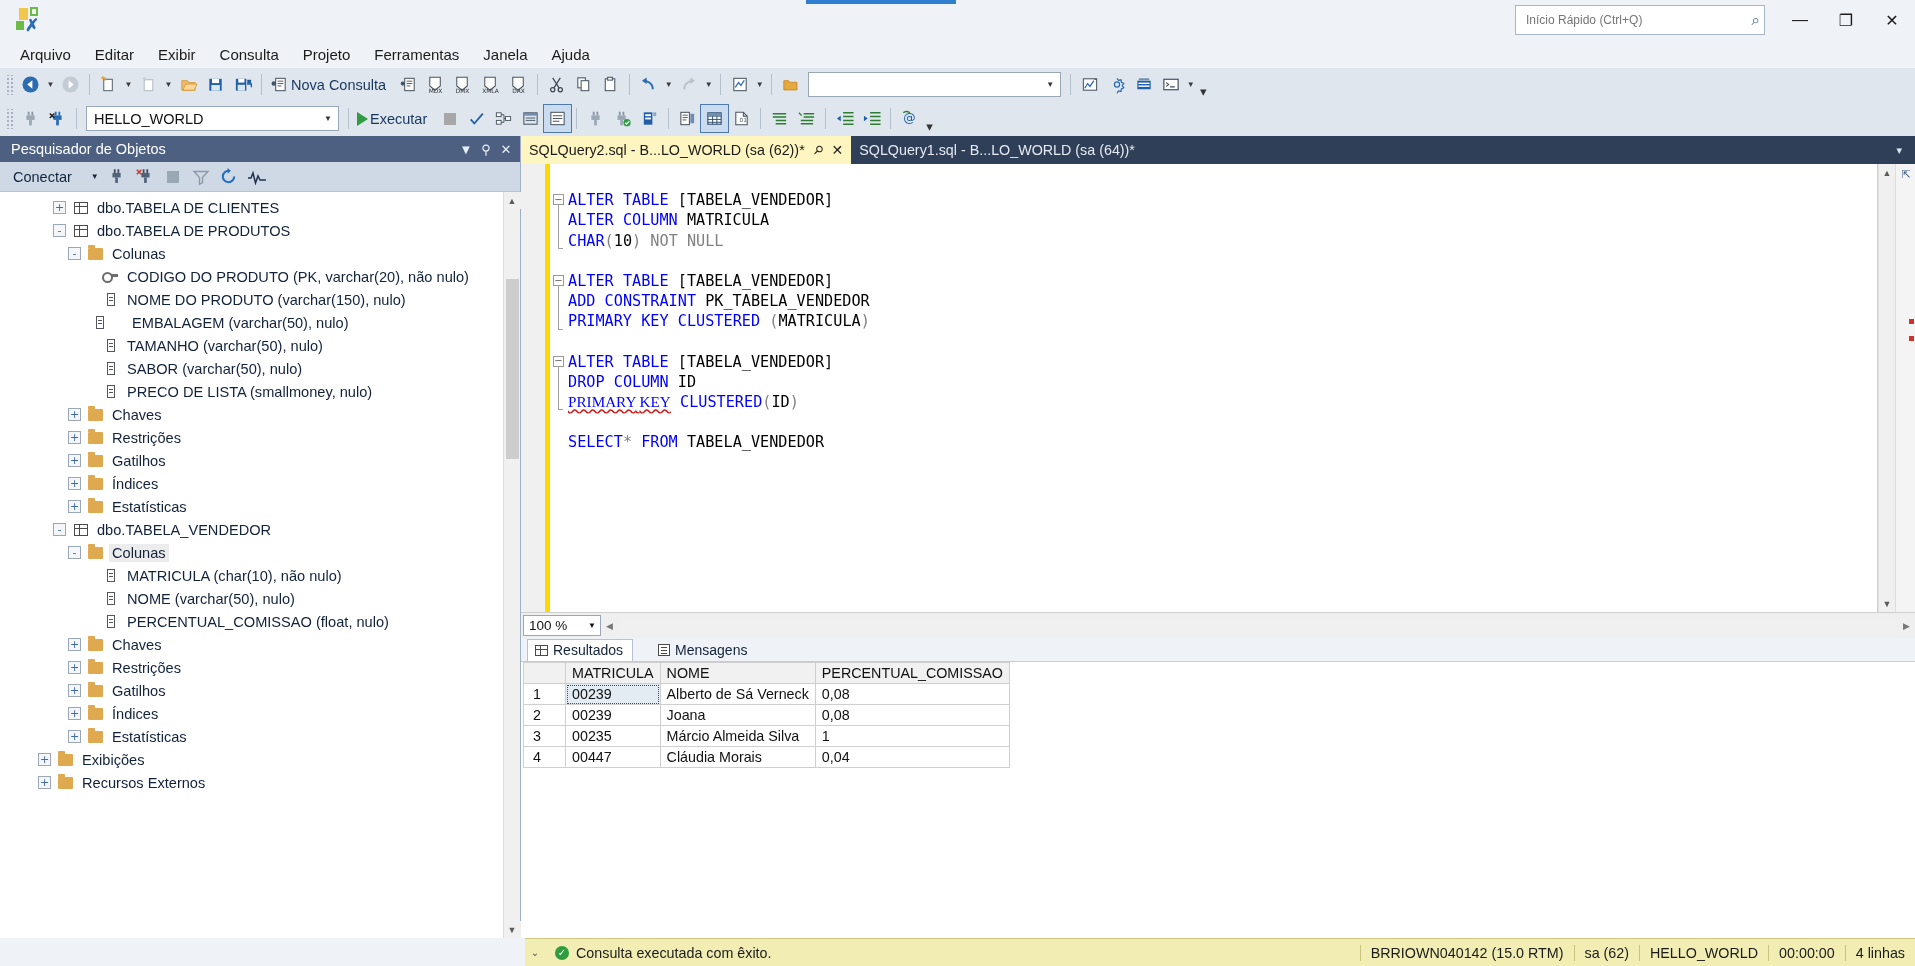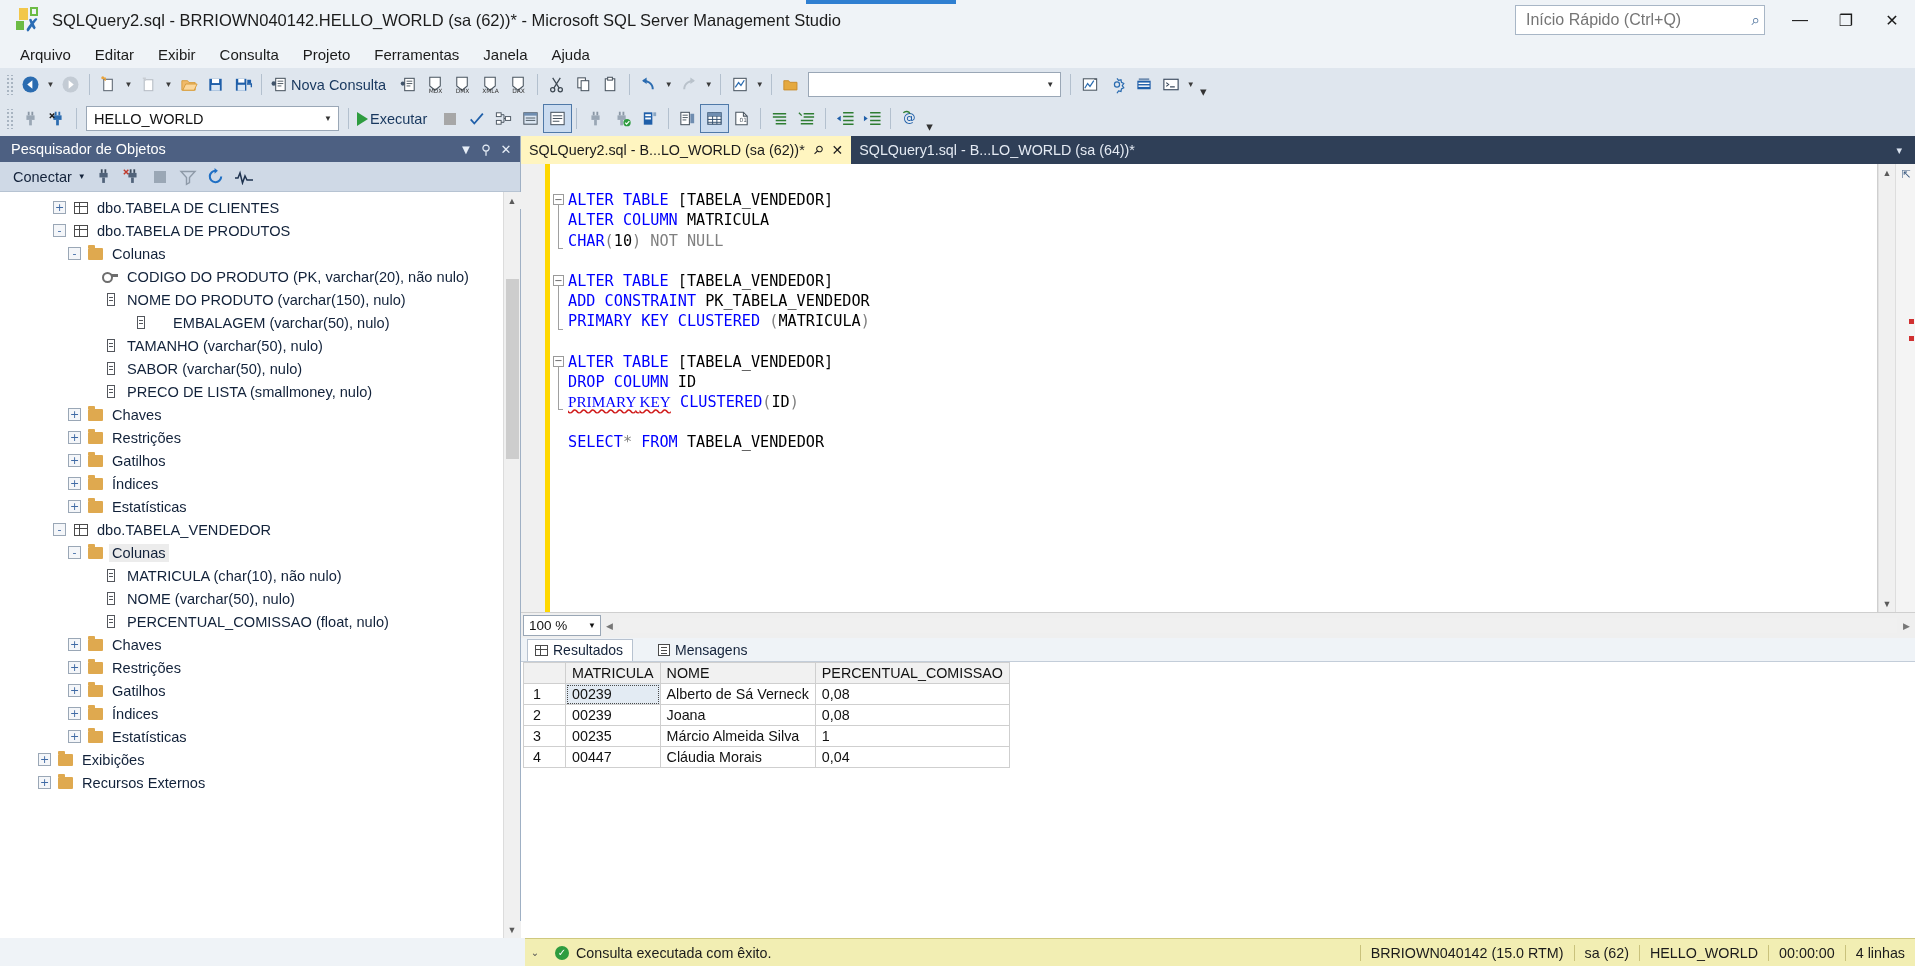--- a/index.html
+++ b/index.html
@@ -40,21 +40,21 @@
   }
   .title-right {
     margin-left: auto; display: flex; align-items: center; height: 100%;
   }
   .quick-launch {
     width: 250px; height: 30px; background: #ffffff;
     border: 1px solid #a8b6c6; display: flex; align-items: center;
     padding: 0 4px 0 8px; margin-right: 12px;
   }
   .quick-launch input {
-    border: none; outline: none; width: 100%; font-size: 16px;
+    border: none; outline: none; width: 100%; font-size: 12px;
     color: #6a6a6a; font-family: "Liberation Sans", sans-serif; background: transparent;
   }
   .ql-icon { color:#4a6f9a; font-size:15px; margin-left:4px; }
   .win-btn {
     width: 46px; height: 40px; display: flex; align-items: center; justify-content: center;
     font-size: 16px; color: #1b1b1b;
   }
   .accent-strip {
     position: absolute; top: 0; left: 806px; width: 150px; height: 4px; background: #2f7fd1;
   }
@@ -114,21 +114,21 @@
   .oe-header {
     height: 26px; background: #4d6082; display: flex; align-items: center;
     padding: 0 4px 0 11px; color: #fff;
   }
   .oe-title { font-size: 14.5px; flex: 1; white-space: nowrap; }
   .oe-hbtn { width: 20px; text-align:center; font-size: 13px; color:#e7eef7; }
   .oe-toolbar {
     height: 30px; background: #cfd9e6; display: flex; align-items: center; padding-left: 9px;
     border-bottom: 1px solid #b6c3d2;
   }
-  .oe-connect { font-size: 14.5px; color: #13223a; display:flex; align-items:center; gap:6px; padding: 2px 4px;}
+  .oe-connect { font-size: 14.5px; color: #13223a; display:flex; align-items:center; gap:19px; padding: 2px 4px;}
   .oe-tbtn { width: 28px; height: 24px; display:flex; align-items:center; justify-content:center; }
   .oe-tree-wrap { flex: 1; position: relative; display:flex; min-height:0; }
   .oe-tree {
     flex: 1; overflow: hidden; padding-top: 4px; background: #fff;
     font-size: 14.6px; color: #12223a;
   }
   .tn { height: 23px; display: flex; align-items: center; white-space: nowrap; }
   .tn-exp {
     width: 13px; height: 13px; border: 1px solid #9aa7b6; background:#f4f6f9;
     display:flex; align-items:center; justify-content:center;
@@ -299,21 +299,20 @@
 <div id="app">
 
   <div class="titlebar">
     <div class="accent-strip"></div>
     <div class="app-logo">
       <div class="logo-sq-y"></div>
         <div class="logo-sq-g"></div>
       <div class="logo-sq-g2"></div>
         <div class="logo-x">✗</div>
     </div>
-    <div class="title-text">SQLQuery2.sql - BRRIOWN040142.HELLO_WORLD (sa (62))* - Microsoft SQL Server Management Studio</div>
     <div class="title-right">
       <div class="quick-launch">
         <input placeholder="Início Rápido (Ctrl+Q)" style="">
         <span class="ql-icon">⌕</span>
       </div>
       <div class="win-btn">—</div>
       <div class="win-btn">❐</div>
       <div class="win-btn close">✕</div>
     </div>
   </div>
@@ -730,21 +729,21 @@
               </span>
               <span class="tn-label">CODIGO DO PRODUTO (PK, varchar(20), não nulo)</span>
             </div>
             <div class="tn" style="padding-left: 83px;">
               <span class="tn-exp empty"></span>
               <span class="tn-ico">
                 <span class="ico-col"></span>
               </span>
               <span class="tn-label">NOME DO PRODUTO (varchar(150), nulo)</span>
             </div>
-            <div class="tn" style="padding-left: 97px; gap: 16px;">
+            <div class="tn" style="padding-left: 56px; gap: 16px;">
               <span class="tn-exp empty"></span>
               <span class="tn-ico">
                 <span class="ico-col"></span>
               </span>
               <span class="tn-label">EMBALAGEM (varchar(50), nulo)</span>
             </div>
             <div class="tn" style="padding-left: 83px;">
               <span class="tn-exp empty"></span>
               <span class="tn-ico">
                 <span class="ico-col"></span>

